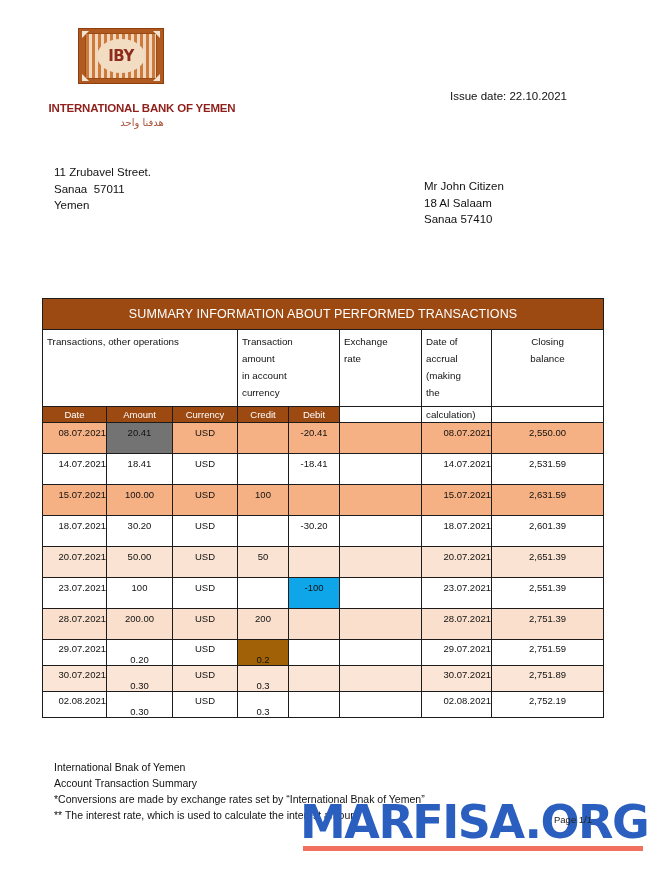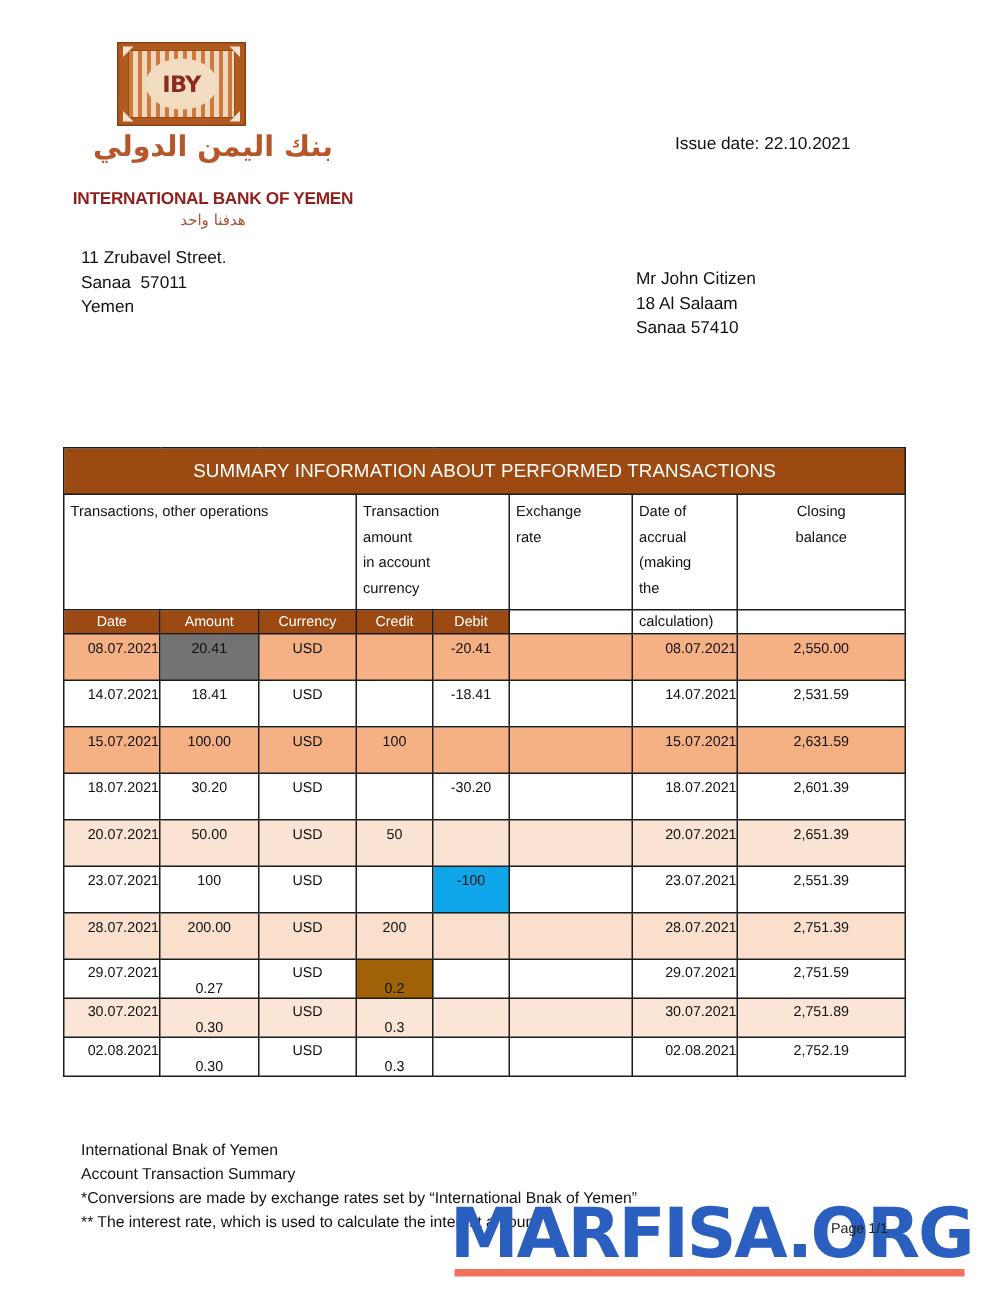--- a/index.html
+++ b/index.html
@@ -114,21 +114,20 @@
     <div class="emblem">
       <div class="emblem-inner"></div>
       <span class="corner c-tl"></span>
       <span class="corner c-tr"></span>
       <span class="corner c-bl"></span>
       <span class="corner c-br"></span>
       <div class="emblem-oval">
         <span>IBY</span>
       </div>
     </div>
-    <div class="logo-ar">بنك اليمن الدولي</div>
     <div class="logo-en">INTERNATIONAL BANK OF YEMEN</div>
     <div class="logo-tag">هدفنا واحد</div>
   </div>
 
   <div class="issue-date">Issue date: 22.10.2021</div>
 
   <div class="addr-left">
     <div class="addr-line">11 Zrubavel Street.</div>
     <div class="addr-line">Sanaa  57011</div>
     <div class="addr-line">Yemen</div>
@@ -370,21 +369,21 @@
             </td>
             <td class="cell " style="background: rgb(250, 224, 204);">
               <span class="cv">2,751.39</span>
             </td>
           </tr>
           <tr class="r-short">
             <td class="cell lft" style="background: rgb(255, 255, 255);">
               <span class="cv mid">29.07.2021</span>
             </td>
             <td class="cell " style="background: rgb(255, 255, 255);">
-              <span class="cv low">0.27</span>
+              <span class="cv low">0.20</span>
             </td>
             <td class="cell " style="background: rgb(255, 255, 255);">
               <span class="cv mid">USD</span>
             </td>
             <td class="cell " style="background: #a16207;">
               <span class="cv low">0.2</span>
             </td>
             <td class="cell " style="background: rgb(255, 255, 255);">
               <span class="cv mid"></span>
             </td>

